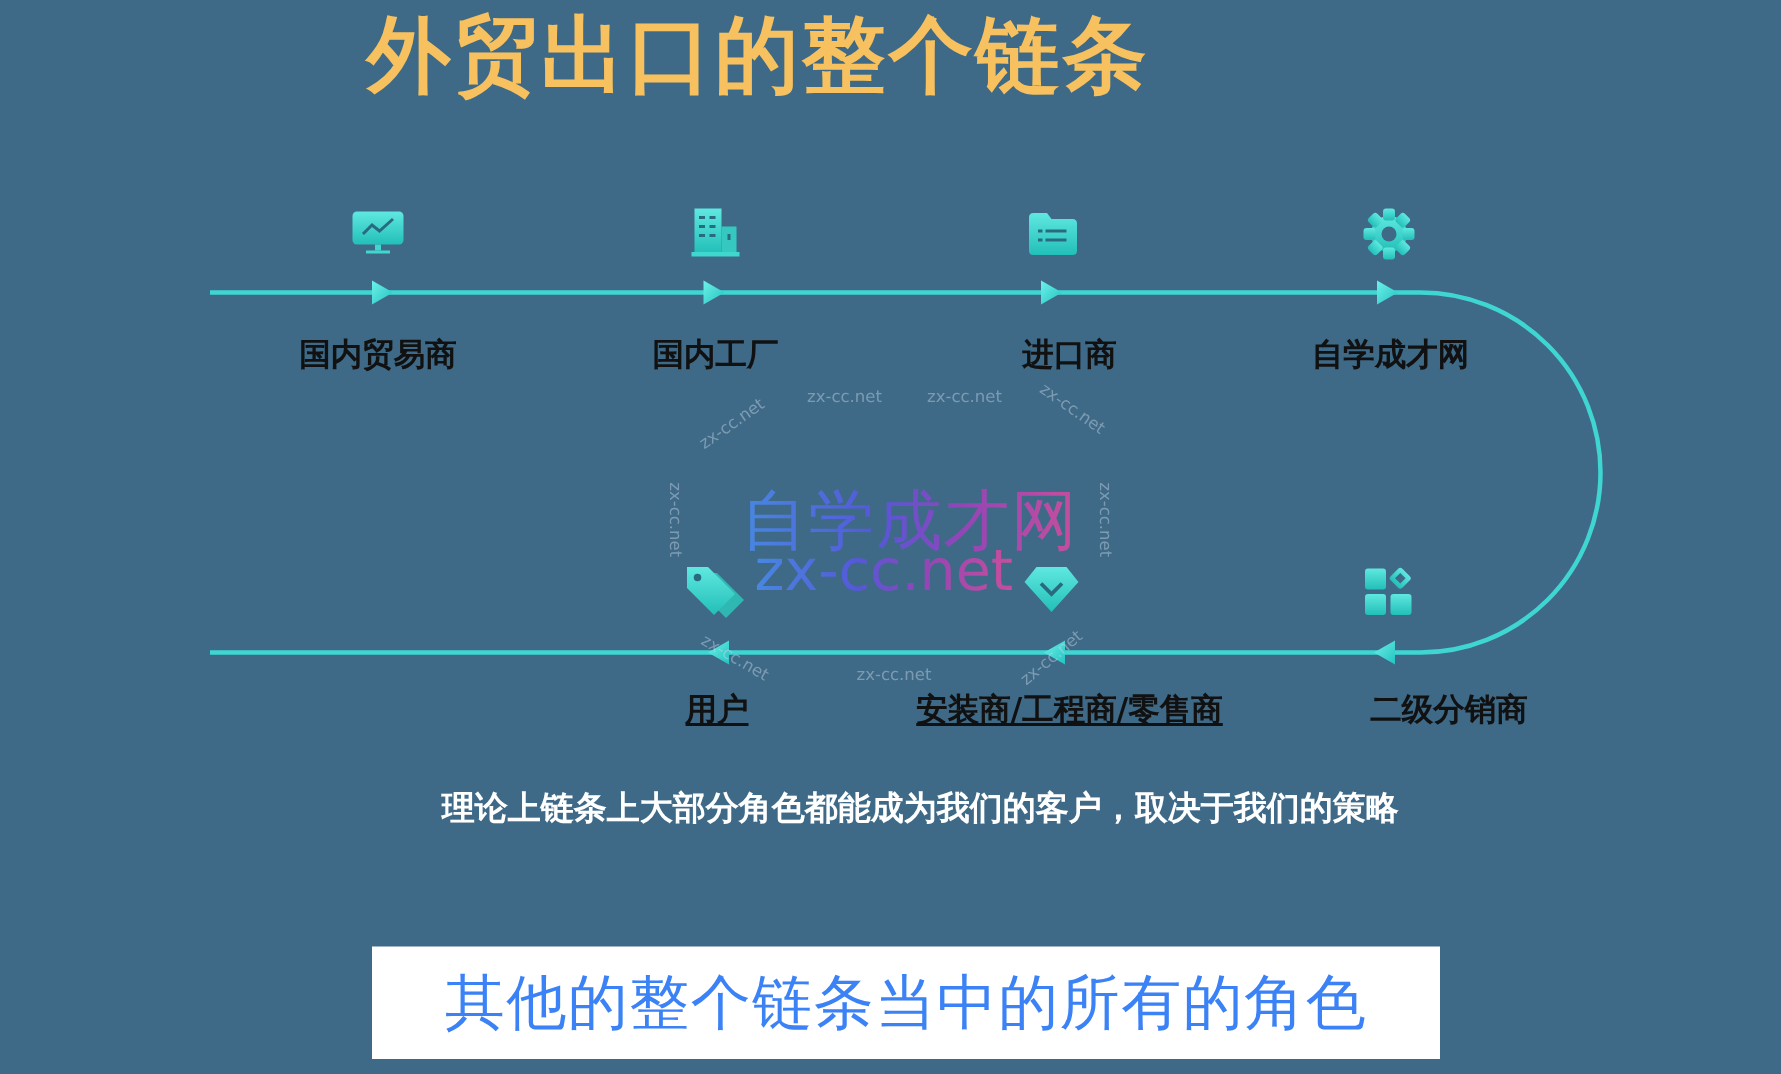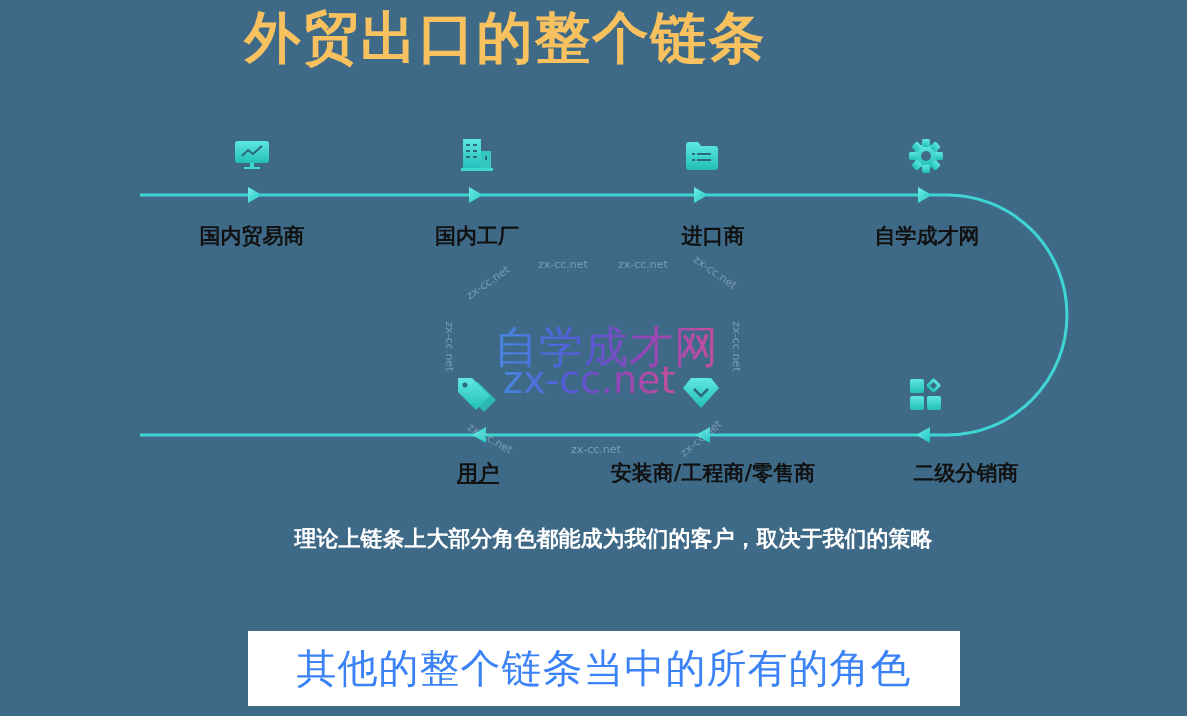--- a/index.html
+++ b/index.html
@@ -152,20 +152,20 @@
 <div class="wm-small" style="left:676px;top:432px;transform:rotate(-40deg);">zx-cc.net</div>
 <div class="wm-big-cn">自学成才网</div>
 <div class="wm-big-en">zx-cc.net</div>
 
 <div class="node-label" style="left:252px;top:223px;">国内贸易商</div>
 <div class="node-label" style="left:477px;top:223px;">国内工厂</div>
 <div class="node-label" style="left:702px;top:223px;margin-left:11px;">进口商</div>
 <div class="node-label" style="left:927px;top:223px;">自学成才网</div>
 
 <div class="node-label" style="left:966px;top:460px;text-align:center;">二级分销商</div>
-<div class="node-label" style="left:713px;top:460px;">安装商/工程商/零售商</div>
+<div class="node-label" style="left:713px;top:460px;text-decoration:underline;">安装商/工程商/零售商</div>
 <div class="node-label" style="left:478px;top:460px;text-decoration:underline;">用户</div>
 
 <div class="note">理论上链条上大部分角色都能成为我们的客户，取决于我们的策略</div>
 
 <div class="subtitle-box">
   <span class="subtitle-text">其他的整个链条当中的所有的角色</span>
 </div>
 
 </body></html>

